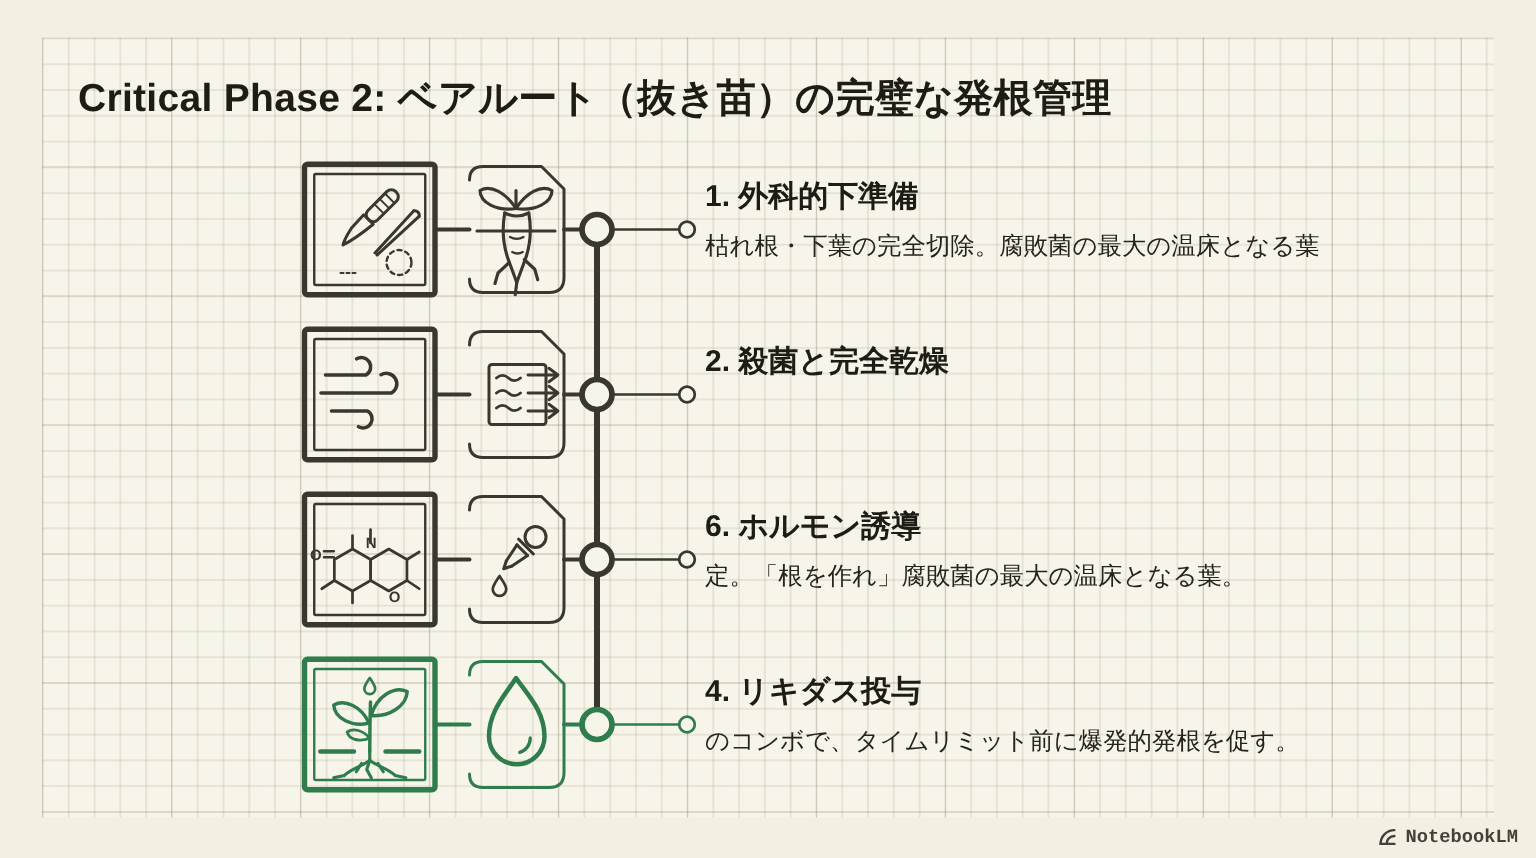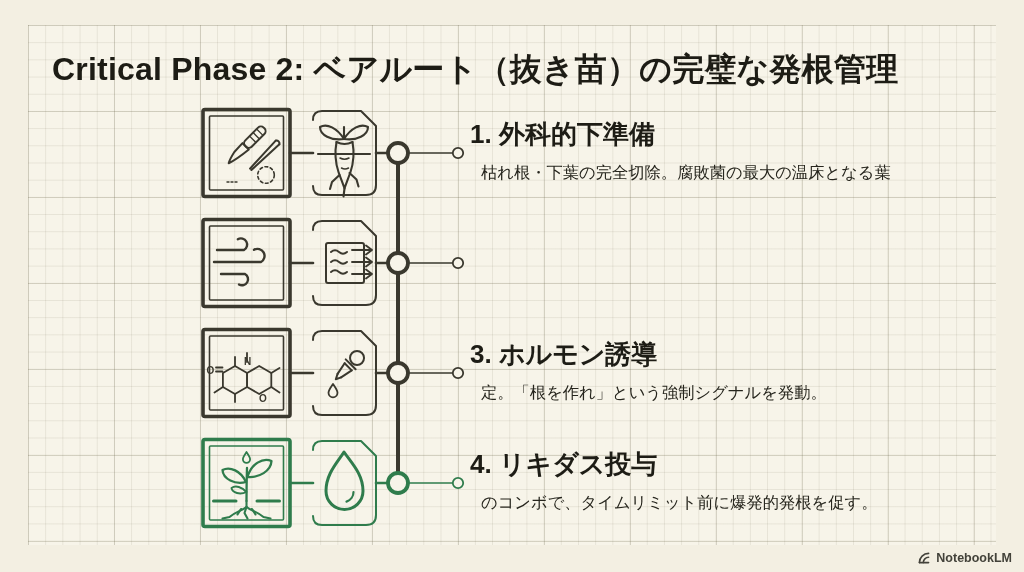--- a/index.html
+++ b/index.html
@@ -13,35 +13,35 @@
     background-color:#f7f4e9;
     background-image:
       linear-gradient(to right, rgba(120,115,90,0.22) 1px, transparent 1px),
       linear-gradient(to bottom, rgba(120,115,90,0.22) 1px, transparent 1px),
       linear-gradient(to right, rgba(120,115,90,0.13) 1px, transparent 1px),
       linear-gradient(to bottom, rgba(120,115,90,0.13) 1px, transparent 1px);
     background-size:86px 86px,86px 86px,17.2px 17.2px,17.2px 17.2px;
   }
   .title{
     position:absolute;left:52px;top:48px;
-    font-size:32px;font-weight:bold;color:#1d1c15;letter-spacing:.2px;
+    font-size:26px;font-weight:bold;color:#1d1c15;letter-spacing:.2px;
     white-space:nowrap;
   }
   .diagram{position:absolute;left:0;top:0;}
   .step-text{position:absolute;left:470px;width:490px;}
   .step-text .heading{
-    font-size:26px;font-weight:bold;color:#1d1c15;margin:0 0 7px 0;
+    font-size:20px;font-weight:bold;color:#1d1c15;margin:0 0 7px 0;
   }
   .step-text .line{
-    font-size:16.3px;color:#26251d;line-height:26.5px;white-space:nowrap;margin-left:11px;
+    font-size:16.3px;color:#26251d;line-height:26.5px;white-space:nowrap;
   }
   .footer{
     position:absolute;right:12px;bottom:7px;
     display:flex;align-items:center;gap:5px;
-    color:#43423a;font-size:12.5px;font-weight:bold;
+    color:#43423a;font-size:12.5px;font-weight:bold;font-family:Liberation Mono, monospace;
   }
 </style>
 </head>
 <body>
 
 <div class="paper"></div>
 
 <div class="title">Critical Phase 2: ベアルート（抜き苗）の完璧な発根管理</div>
 
 <svg class="diagram" width="1024" height="572" viewBox="0 0 1024 572">
@@ -169,25 +169,26 @@
     <circle cx="458" cy="483" r="5.2" fill="#f7f4e9" stroke-width="1.8"></circle>
   </g>
 </svg>
 
 <div class="step-text" style="top:117px">
   <div class="heading">1. 外科的下準備</div>
   <div class="line">枯れ根・下葉の完全切除。腐敗菌の最大の温床となる葉</div>
 </div>
 
 <div class="step-text" style="top:227px">
+  <div class="heading">2. 殺菌と完全乾燥</div>
 </div>
 
 <div class="step-text" style="top:337px">
-  <div class="heading">3. ホルモン誘導</div>
-  <div class="line">定。「根を作れ」という強制シグナルを発動。</div>
+  <div class="heading">6. ホルモン誘導</div>
+  <div class="line">定。「根を作れ」腐敗菌の最大の温床となる葉。</div>
 </div>
 
 <div class="step-text" style="top:447px">
   <div class="heading">4. リキダス投与</div>
   <div class="line">のコンボで、タイムリミット前に爆発的発根を促す。</div>
 </div>
 
 <div class="footer">
   <svg width="14" height="14" viewBox="0 0 14 14">
     <g fill="none" stroke="#43423a" stroke-width="1.6" stroke-linecap="round">

